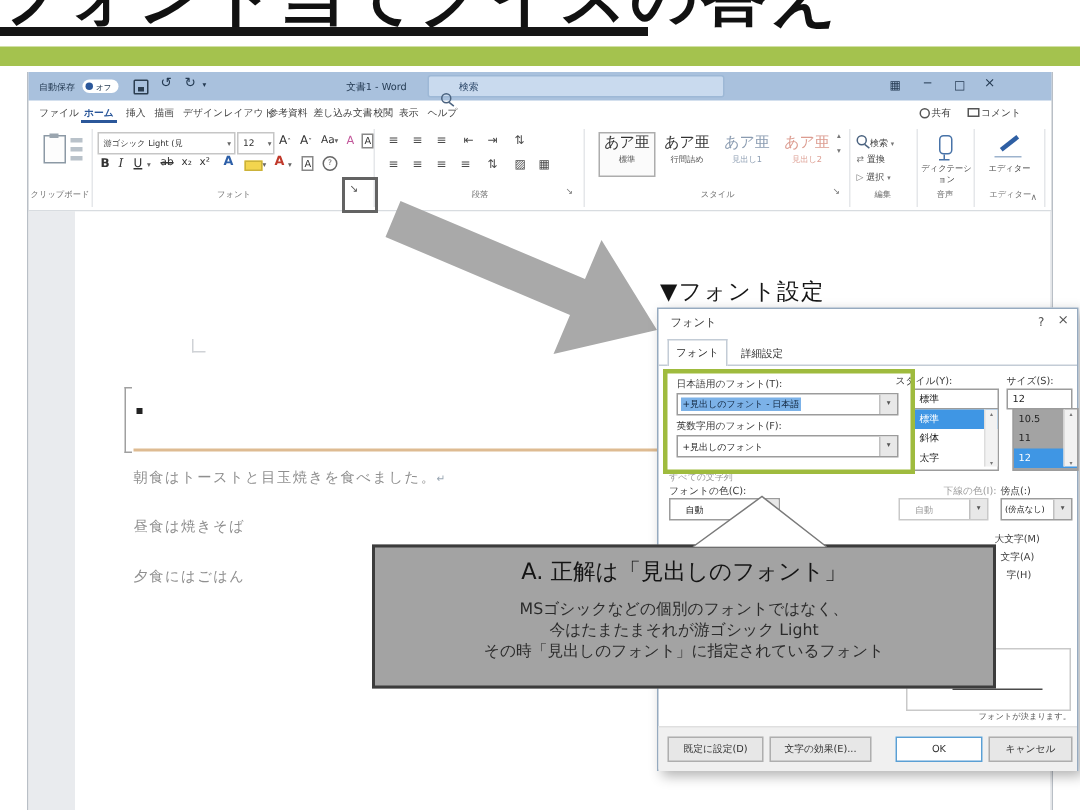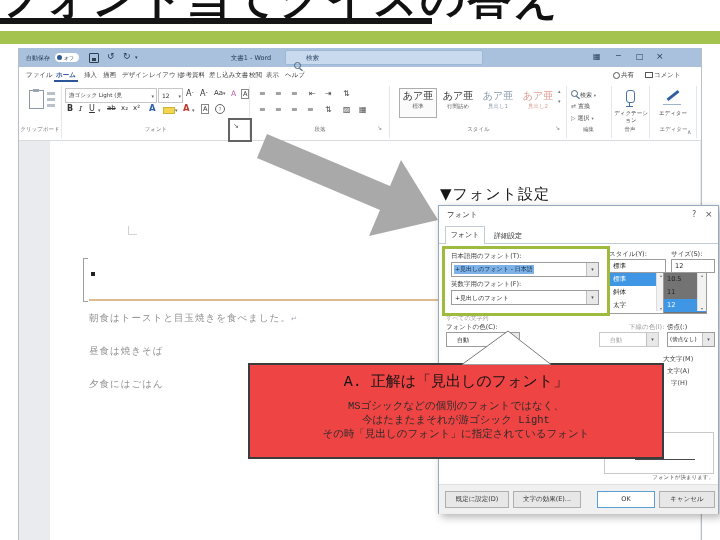--- a/index.html
+++ b/index.html
@@ -208,38 +208,38 @@
 
   <div class="a" style="left:438px;top:205px;width:279px;height:307px;background:#fff;border:1px solid #96aabf;box-shadow:3px 3px 8px rgba(0,0,0,0.3);z-index:4;">
     <div class="a nw" style="left:8px;top:4px;font-size:7.5px;color:#3a3a3a;">フォント</div>
     <div class="a" style="left:253px;top:4px;font-size:8px;color:#555;">?</div>
     <div class="a" style="left:266px;top:3px;font-size:9px;color:#555;">×</div>
 
     <div class="a" style="left:0;top:37px;width:279px;height:1px;background:#c3ccd6;"></div>
     <div class="a ctr" style="left:6px;top:20px;width:38px;height:17px;background:#fff;border:1px solid #c3ccd6;border-bottom:none;font-size:7px;line-height:17px;color:#2b2b2b;z-index:2;">フォント</div>
     <div class="a ctr" style="left:46px;top:23px;width:46px;height:14px;font-size:7px;line-height:14px;color:#2b2b2b;">詳細設定</div>
 
-    <div class="a nw" style="left:170px;top:44px;font-size:6.5px;color:#3a3a3a;">スタイル(Y):</div>
+    <div class="a nw" style="left:158px;top:44px;font-size:6.5px;color:#3a3a3a;">スタイル(Y):</div>
     <div class="a" style="left:170px;top:53px;width:55px;height:12px;border:1px solid #9c9c9c;">
       <span class="a nw" style="left:3px;top:2px;font-size:6.5px;color:#222;">標準</span>
     </div>
     <div class="a" style="left:170px;top:66px;width:55px;height:40px;border:1px solid #9c9c9c;background:#fff;">
       <div style="height:13px;background:#3f96e4;color:#fff;font-size:6.5px;line-height:13px;padding-left:3px;">標準</div>
       <div style="height:13px;font-size:6.5px;line-height:13px;padding-left:3px;color:#222;">斜体</div>
       <div style="height:13px;font-size:6.5px;line-height:13px;padding-left:3px;color:#222;">太字</div>
       <div class="a" style="right:0;top:0;width:8px;height:38px;background:#f2f2f2;border-left:1px solid #ddd;">
         <div class="a ctr" style="left:0;top:0;width:8px;font-size:4px;color:#777;">▴</div>
         <div class="a ctr" style="left:0;bottom:0;width:8px;font-size:4px;color:#777;">▾</div>
       </div>
     </div>
     <div class="a nw" style="left:232px;top:44px;font-size:6.5px;color:#3a3a3a;">サイズ(S):</div>
     <div class="a" style="left:232px;top:53px;width:42px;height:12px;border:1px solid #9c9c9c;">
       <span class="a nw" style="left:3px;top:2px;font-size:6.5px;color:#222;">12</span>
     </div>
-    <div class="a" style="left:224px;top:66px;width:42px;height:40px;border:1px solid #9c9c9c;background:#737373;">
+    <div class="a" style="left:236px;top:66px;width:42px;height:40px;border:1px solid #9c9c9c;background:#a3a3a3;">
       <div style="height:13px;font-size:6.5px;line-height:13px;padding-left:3px;color:#222;">10.5</div>
       <div style="height:13px;font-size:6.5px;line-height:13px;padding-left:3px;color:#222;">11</div>
       <div style="height:13px;background:#3f96e4;color:#fff;font-size:6.5px;line-height:13px;padding-left:3px;">12</div>
       <div class="a" style="right:0;top:0;width:8px;height:38px;background:#f2f2f2;border-left:1px solid #ddd;">
         <div class="a ctr" style="left:0;top:0;width:8px;font-size:4px;color:#777;">▴</div>
         <div class="a ctr" style="left:0;bottom:0;width:8px;font-size:4px;color:#777;">▾</div>
       </div>
     </div>
 
     <div class="a nw" style="left:12px;top:46px;font-size:6.5px;color:#3a3a3a;">日本語用のフォント(T):</div>
@@ -281,21 +281,21 @@
     </div>
     <div class="a nw" style="left:205px;top:268px;width:70px;text-align:right;font-size:5.5px;color:#555;">フォントが決まります。</div>
 
     <div class="a" style="left:0;top:278px;width:279px;height:29px;background:#f0f0f0;border-top:1px solid #dfdfdf;"></div>
     <div class="a dlgbtn" style="left:6px;top:285px;width:62px;height:15px;line-height:15px;">既定に設定(D)</div>
     <div class="a dlgbtn" style="left:74px;top:285px;width:66px;height:15px;line-height:15px;">文字の効果(E)...</div>
     <div class="a dlgbtn" style="left:158px;top:285px;width:56px;height:15px;line-height:15px;background:#fff;border-color:#5a9fd4;">OK</div>
     <div class="a dlgbtn" style="left:220px;top:285px;width:54px;height:15px;line-height:15px;">キャンセル</div>
   </div>
 
-  <div class="a" style="left:248px;top:363px;width:412px;height:92px;background:#ef4444;border:2px solid #3c3c3c;z-index:5;font-family:Liberation Mono, monospace;">
+  <div class="a" style="left:248px;top:363px;width:412px;height:92px;background:#a3a3a3;border:2px solid #3c3c3c;z-index:5;">
     <div class="ctr nw" style="margin-top:7px;font-size:15px;color:#141414;">A. 正解は「見出しのフォント」</div>
     <div class="ctr nw" style="margin-top:8px;font-size:10.5px;line-height:14px;color:#2b2b2b;">MSゴシックなどの個別のフォントではなく、</div>
     <div class="ctr nw" style="font-size:10.5px;line-height:14px;color:#2b2b2b;">今はたまたまそれが游ゴシック Light</div>
     <div class="ctr nw" style="font-size:10.5px;line-height:14px;color:#2b2b2b;">その時「見出しのフォント」に指定されているフォント</div>
   </div>
   <svg class="a" style="left:0;top:0;z-index:6;pointer-events:none;" width="720" height="540" viewBox="0 0 720 540">
     <path d="M462,364.5 L508,331 L551,364.5" fill="#ffffff" stroke="#7a7a7a" stroke-width="1"></path>
   </svg>
 
 </div>

